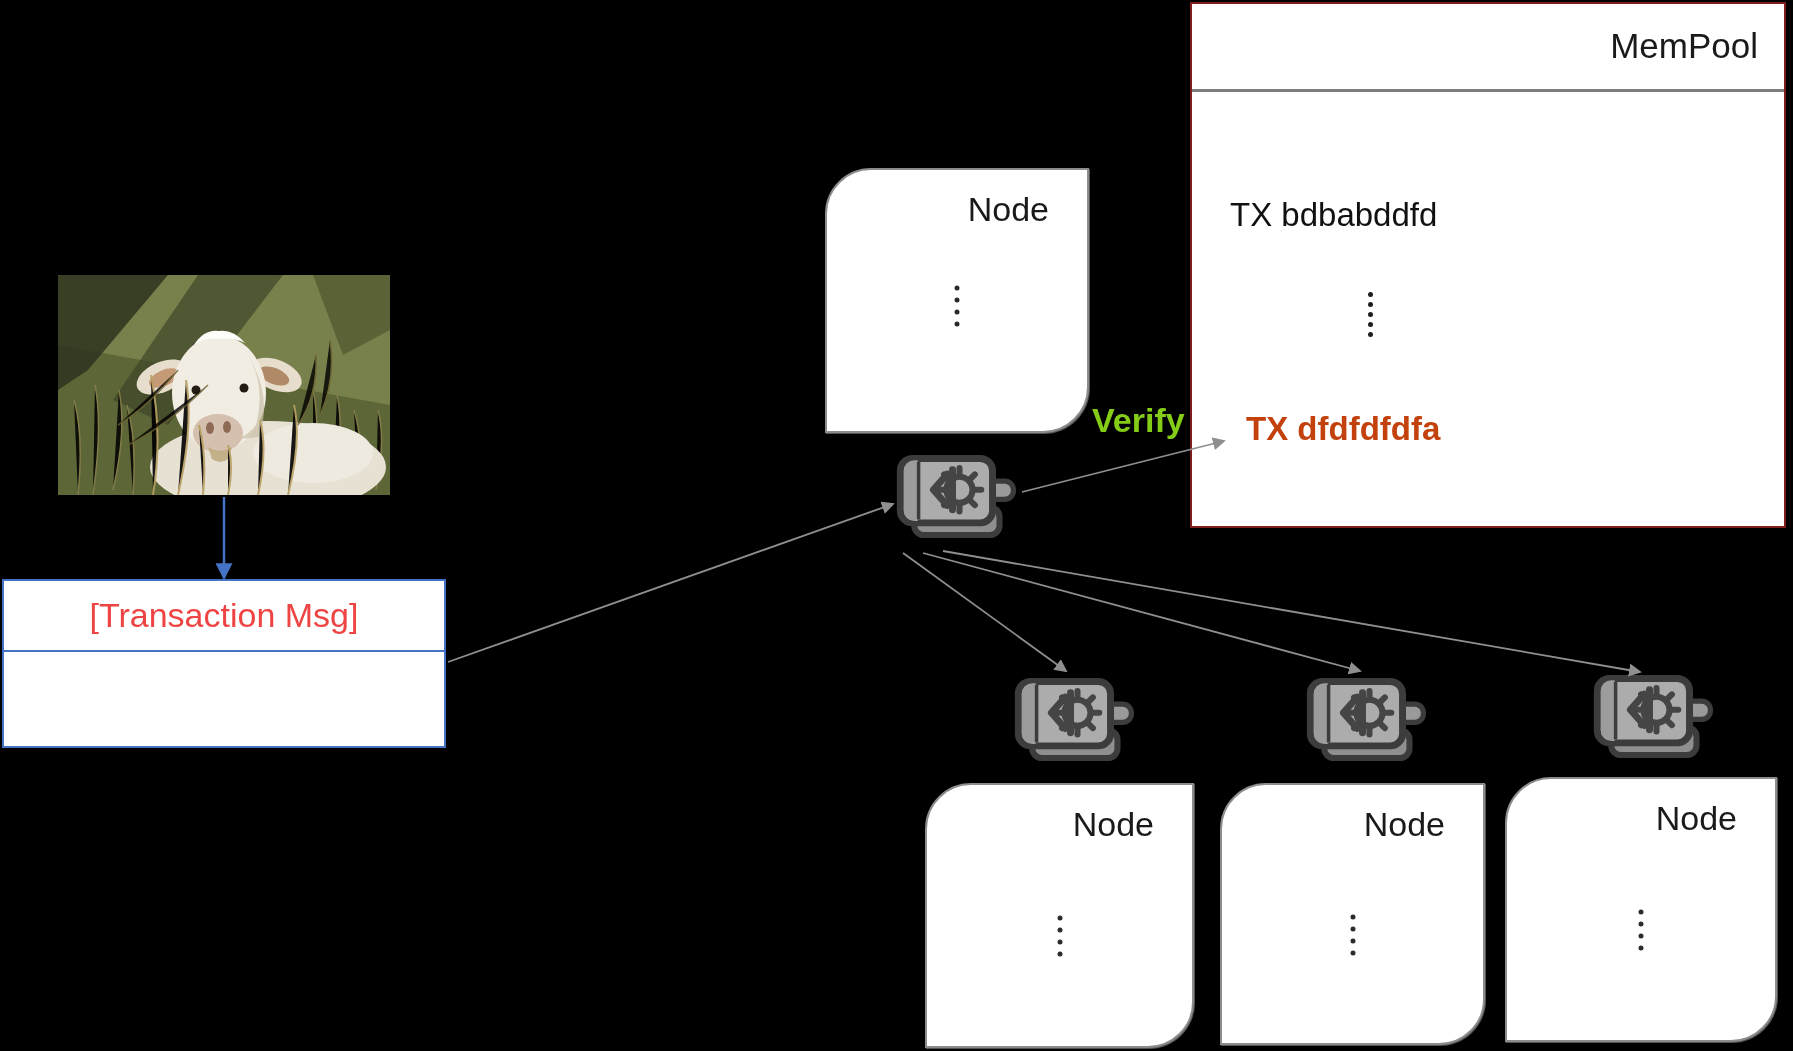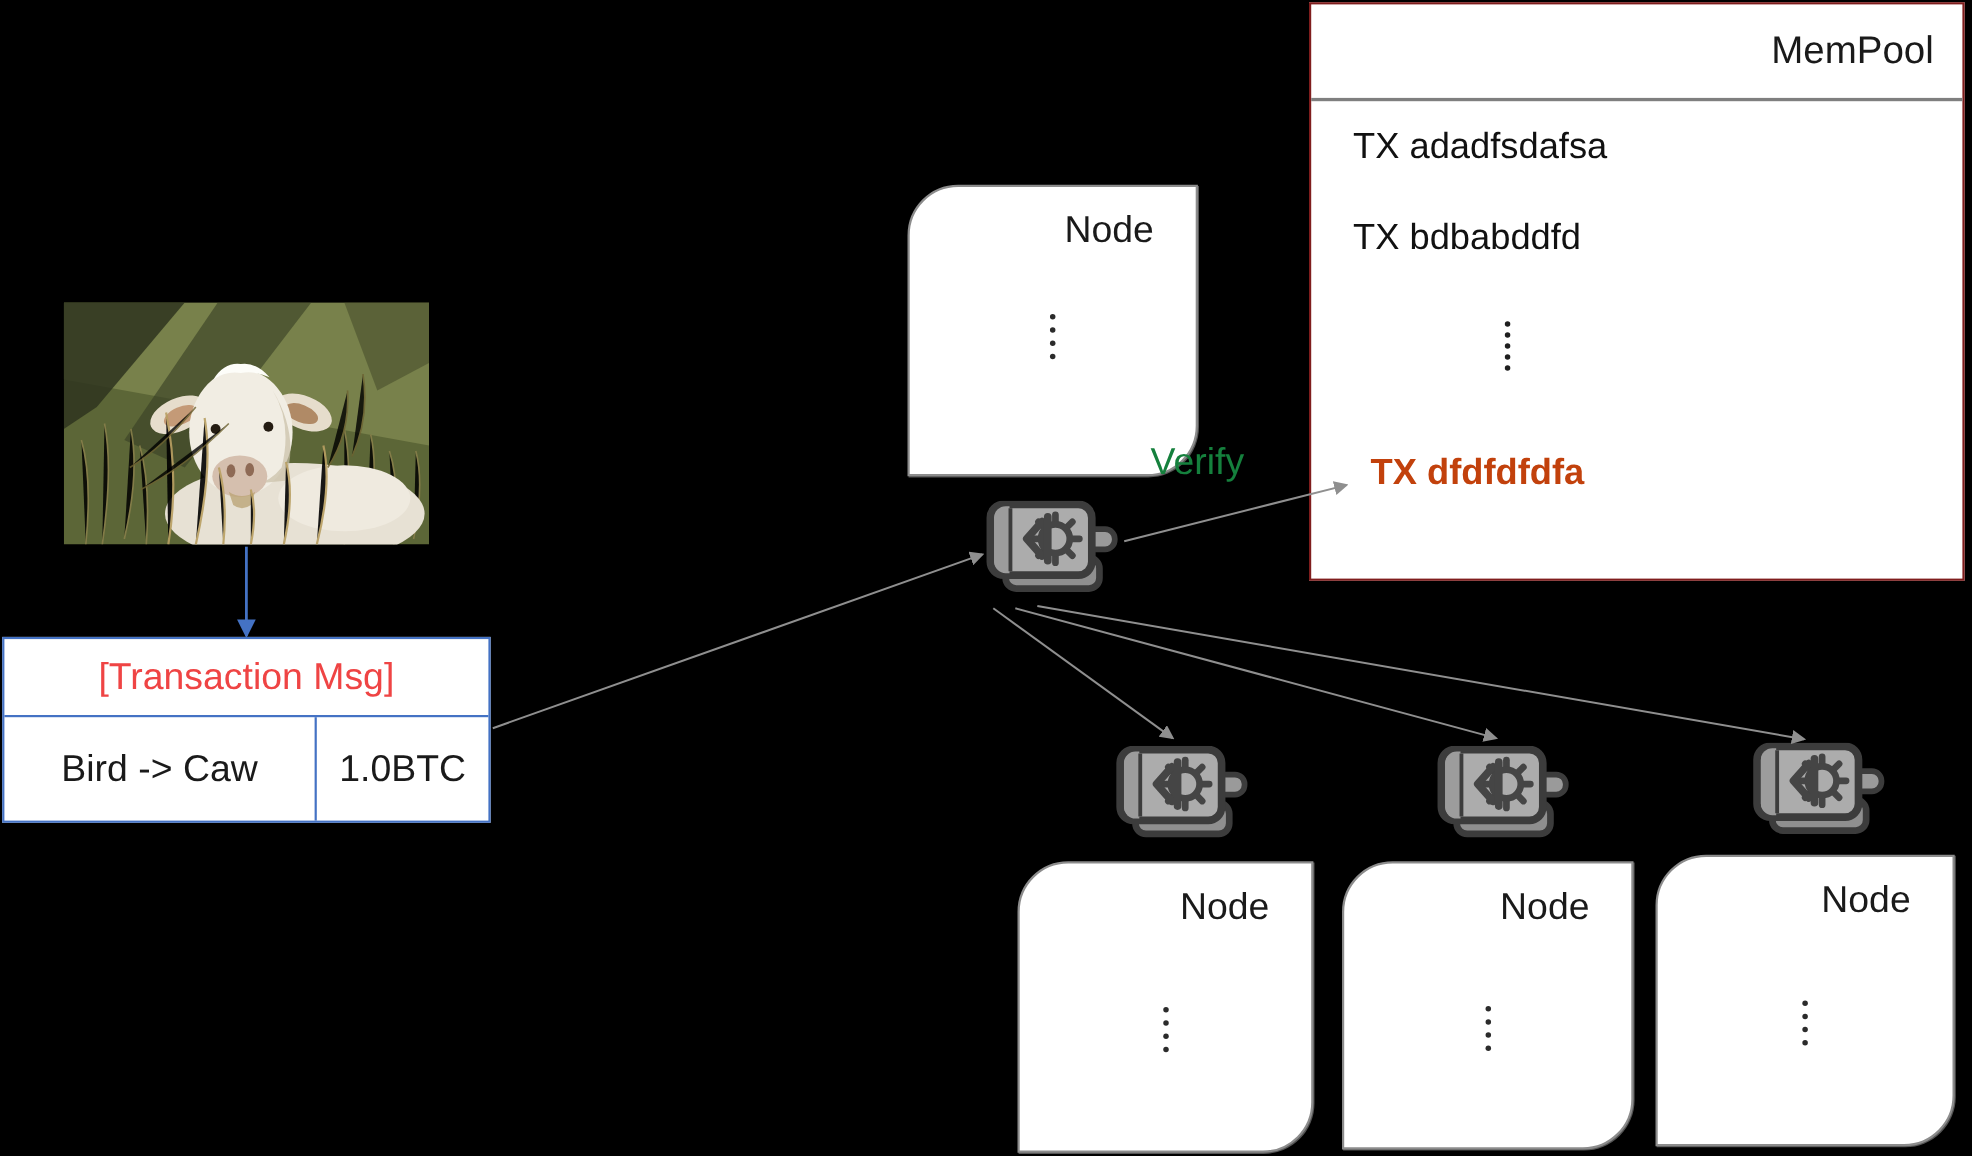--- a/index.html
+++ b/index.html
@@ -19,22 +19,22 @@
   
   .mempool{position:absolute;left:1190px;top:2px;width:596px;height:526px;background:#fff;
            border:2px solid #7f1d1d;box-sizing:border-box;}
   .mp-header{position:relative;height:85px;border-bottom:3px solid #7f7f7f;}
   .mp-title{position:absolute;right:26px;top:24px;font-size:35px;color:#1a1a1a;line-height:1;}
   .tx-item{position:absolute;left:38px;font-size:33px;color:#111;white-space:nowrap;line-height:1;}
   .tx-item.hl{color:#c2410c;font-weight:bold;margin-left:16px;}
   .mp-dots{position:absolute;left:176px;top:288px;display:flex;flex-direction:column;gap:5px;}
   .mp-dots i{width:5px;height:5px;border-radius:50%;background:#1e1e1e;display:block;}
   
-  .verify{position:absolute;left:1046px;top:403px;font-size:34px;font-weight:normal;
-          color:#15803d;line-height:1;}
+  .verify{position:absolute;left:1092px;top:403px;font-size:34px;font-weight:bold;
+          color:#84cc16;line-height:1;}
   
   .txn{position:absolute;left:2px;top:579px;width:444px;height:169px;background:#fff;
        border:2px solid #4472C4;box-sizing:border-box;display:flex;flex-direction:column;}
   .txn-title{height:69px;border-bottom:2px solid #4472C4;display:flex;align-items:center;
              justify-content:center;font-size:34px;color:#ef4444;}
   .txn-row{flex:1;display:flex;}
   .txn-cell{display:flex;align-items:center;justify-content:center;font-size:34px;color:#1a1a1a;}
   .txn-from{width:284px;border-right:2px solid #4472C4;box-sizing:border-box;}
   .txn-amt{flex:1;}
   
@@ -118,41 +118,36 @@
         <path d="M60 150 q30 -18 60 -55"></path>
           <path d="M70 170 q40 -20 80 -60"></path>
         <path d="M240 150 q20 -30 18 -70"></path>
           <path d="M262 140 q16 -35 10 -75"></path>
       </g>
     </svg>
   </div>
 
   <div class="txn">
     <div class="txn-title">[Transaction Msg]</div>
-    <div class="txn-row">
-      <div class="txn-cell txn-from">Bird -&gt; Caw</div>
-      <div class="txn-cell txn-amt">1.0BTC</div>
-    </div>
   </div>
 
   <div class="node-box" style="left:825px;top:168px;width:264px;height:265px;">
     <span class="node-label">Node</span>
     <span class="vdots" style="top:52%;">
         <i></i>
         <i></i>
         <i></i>
         <i></i>
       </span>
   </div>
 
   <div class="mempool">
     <div class="mp-header">
       <span class="mp-title">MemPool</span>
     </div>
-    <span class="tx-item" style="top:112px;">TX adadfsdafsa</span>
     <span class="tx-item" style="top:194px;">TX bdbabddfd</span>
     <span class="mp-dots">
         <i></i>
         <i></i>
         <i></i>
         <i></i>
         <i></i>
       </span>
     <span class="tx-item hl" style="top:408px;">TX dfdfdfdfa</span>
   </div>

